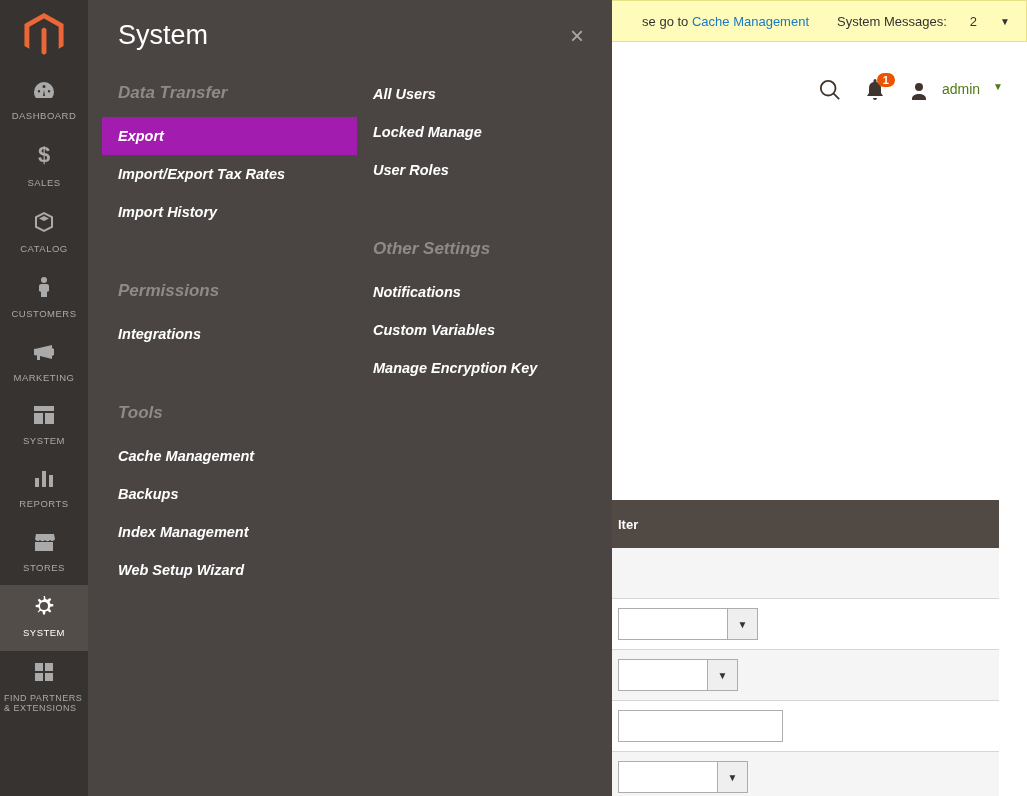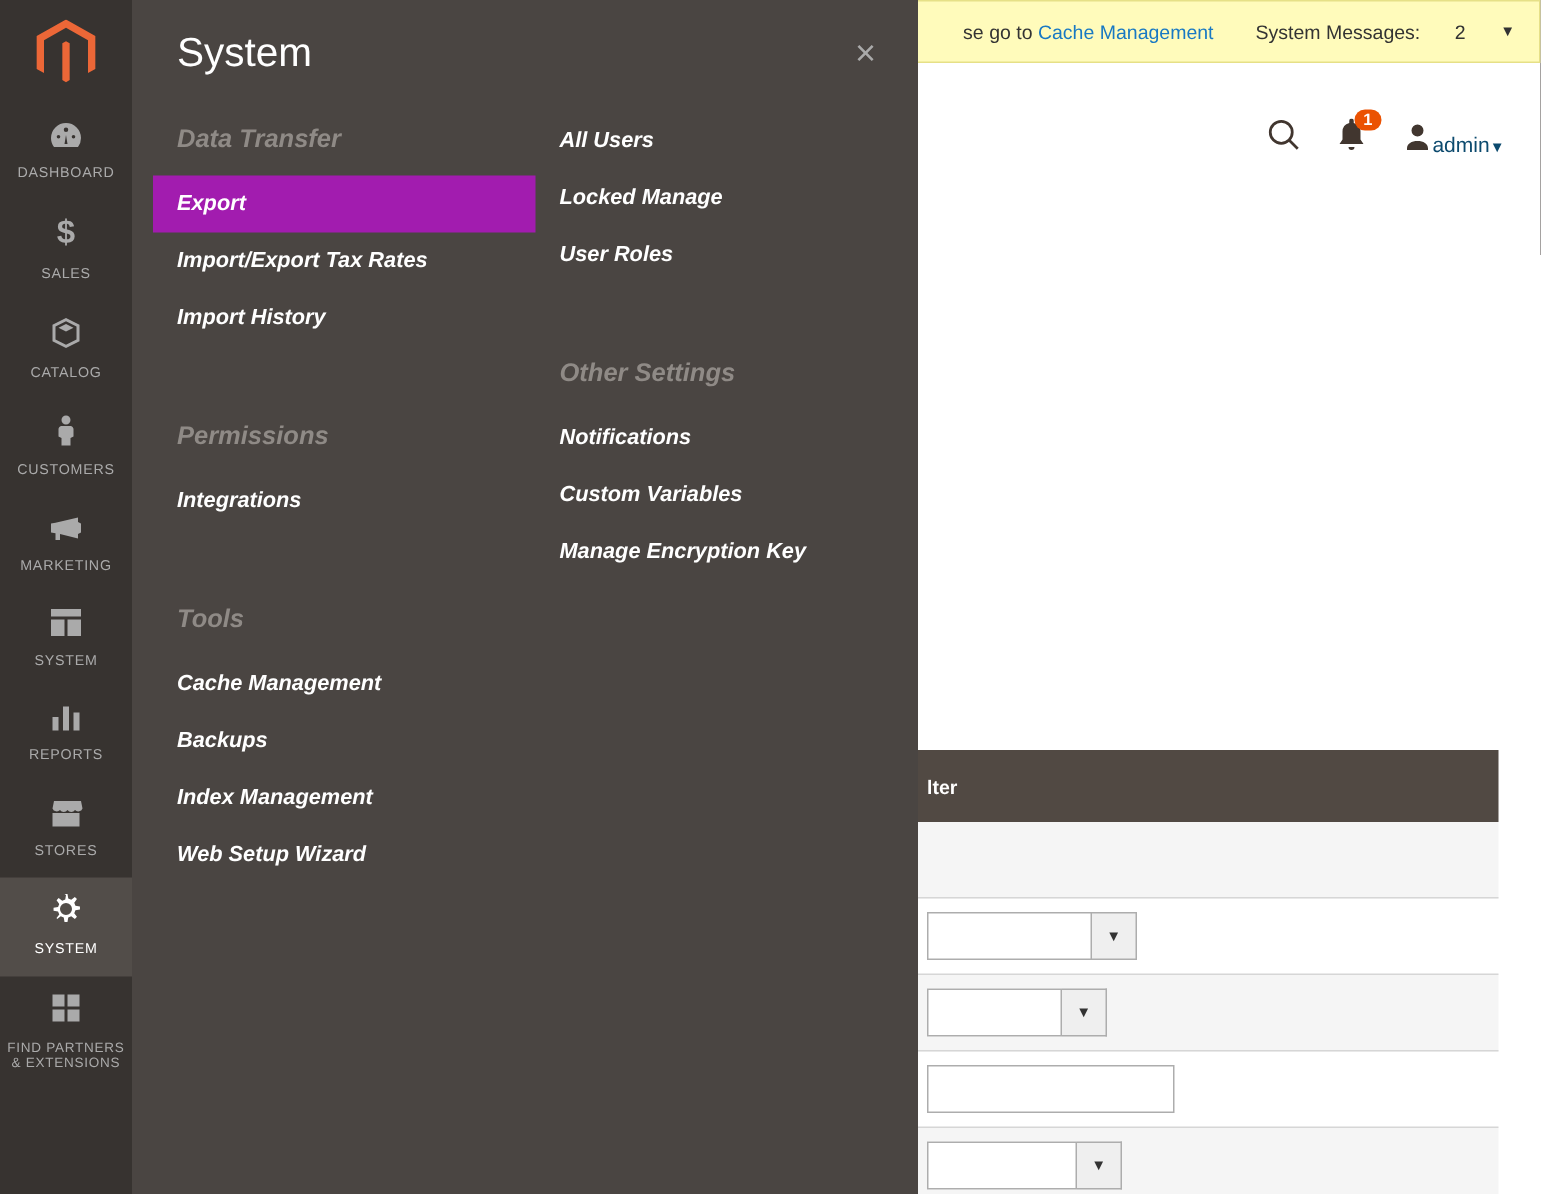--- a/index.html
+++ b/index.html
@@ -5,21 +5,21 @@
 * { margin: 0; padding: 0; box-sizing: border-box; }
 body { font-family: 'Helvetica Neue', Helvetica, Arial, sans-serif; background: #fff; width: 1027px; height: 796px; overflow: hidden; position: relative; }
 
 
 .nav-sidebar { position: absolute; left: 0; top: 0; width: 88px; height: 100%; background: #373330; z-index: 10; }
 .nav-logo { display: flex; justify-content: center; align-items: center; height: 70px; }
 .nav-logo svg { width: 40px; height: 44px; }
 .nav-item { display: flex; flex-direction: column; align-items: center; justify-content: center; padding: 10px 0 12px; cursor: pointer; color: #aaa; }
 .nav-item.active { background: #524d49; color: #fff; }
 .nav-item .icon { font-size: 22px; margin-bottom: 4px; }
-.nav-item .label { font-size: 9.5px; letter-spacing: 0.5px; text-align: center; line-height: 1.2; padding: 0 4px; }
+.nav-item .label { font-size: 9.5px; letter-spacing: 0.5px; text-align: left; line-height: 1.2; padding: 0 4px; }
 .nav-item.find .label { font-size: 9px; }
 
 
 .flyout { position: absolute; left: 88px; top: 0; width: 524px; height: 100%; background: #4a4542; z-index: 9; color: #fff; padding: 20px 0 0 0; }
 .flyout-header { display: flex; justify-content: space-between; align-items: center; padding: 0 28px 24px 30px; }
 .flyout-title { font-size: 27px; font-weight: 400; color: #fff; }
 .flyout-close { font-size: 24px; color: #aaa; cursor: pointer; font-weight: 300; }
 .flyout-columns { display: flex; padding: 0 0 0 14px; font-style: italic; }
 .flyout-col { flex: 1; }
 .flyout-section { margin-bottom: 42px; }
@@ -33,21 +33,21 @@
 .sys-msg { margin-left: 28px; display: flex; align-items: center; gap: 23px; cursor: pointer; }
 .sys-msg .chevron { font-size: 10px; }
 
 
 .page-header { position: absolute; left: 88px; top: 42px; right: 0; height: 100px; display: flex; align-items: center; justify-content: flex-end; padding: 0 24px; gap: 24px; z-index: 4; }
 .header-icon { cursor: pointer; position: relative; }
 .search-icon svg { width: 22px; height: 22px; }
 .bell-wrap { position: relative; }
 .bell-icon svg { width: 20px; height: 22px; }
 .badge { position: absolute; top: -6px; right: -10px; background: #eb5202; color: #fff; font-size: 11px; font-weight: 700; border-radius: 10px; padding: 1px 6px; }
-.user-menu { display: flex; align-items: flex-end; gap: 0; cursor: pointer; font-size: 14px; color: #0c4a6e; }
+.user-menu { display: flex; align-items: flex-start; gap: 13px; cursor: pointer; font-size: 14px; color: #4d7c0f; }
 .user-menu .avatar svg { width: 20px; height: 20px; }
 .user-menu .chevron { font-size: 10px; }
 
 
 .content { position: absolute; left: 88px; top: 142px; right: 0; bottom: 0; z-index: 3; }
 .table-area { position: absolute; right: 28px; left: 0; top: 358px; }
 .table-header-row { background: #514943; color: #fff; height: 48px; display: flex; align-items: center; font-size: 13px; font-weight: 600; padding-left: 530px; }
 .table-row { height: 51px; display: flex; align-items: center; border-bottom: 1px solid #d6d6d6; padding-left: 530px; }
 .table-row.even { background: #f5f5f5; }
 .cell-input-wrap { display: flex; gap: 0; }

